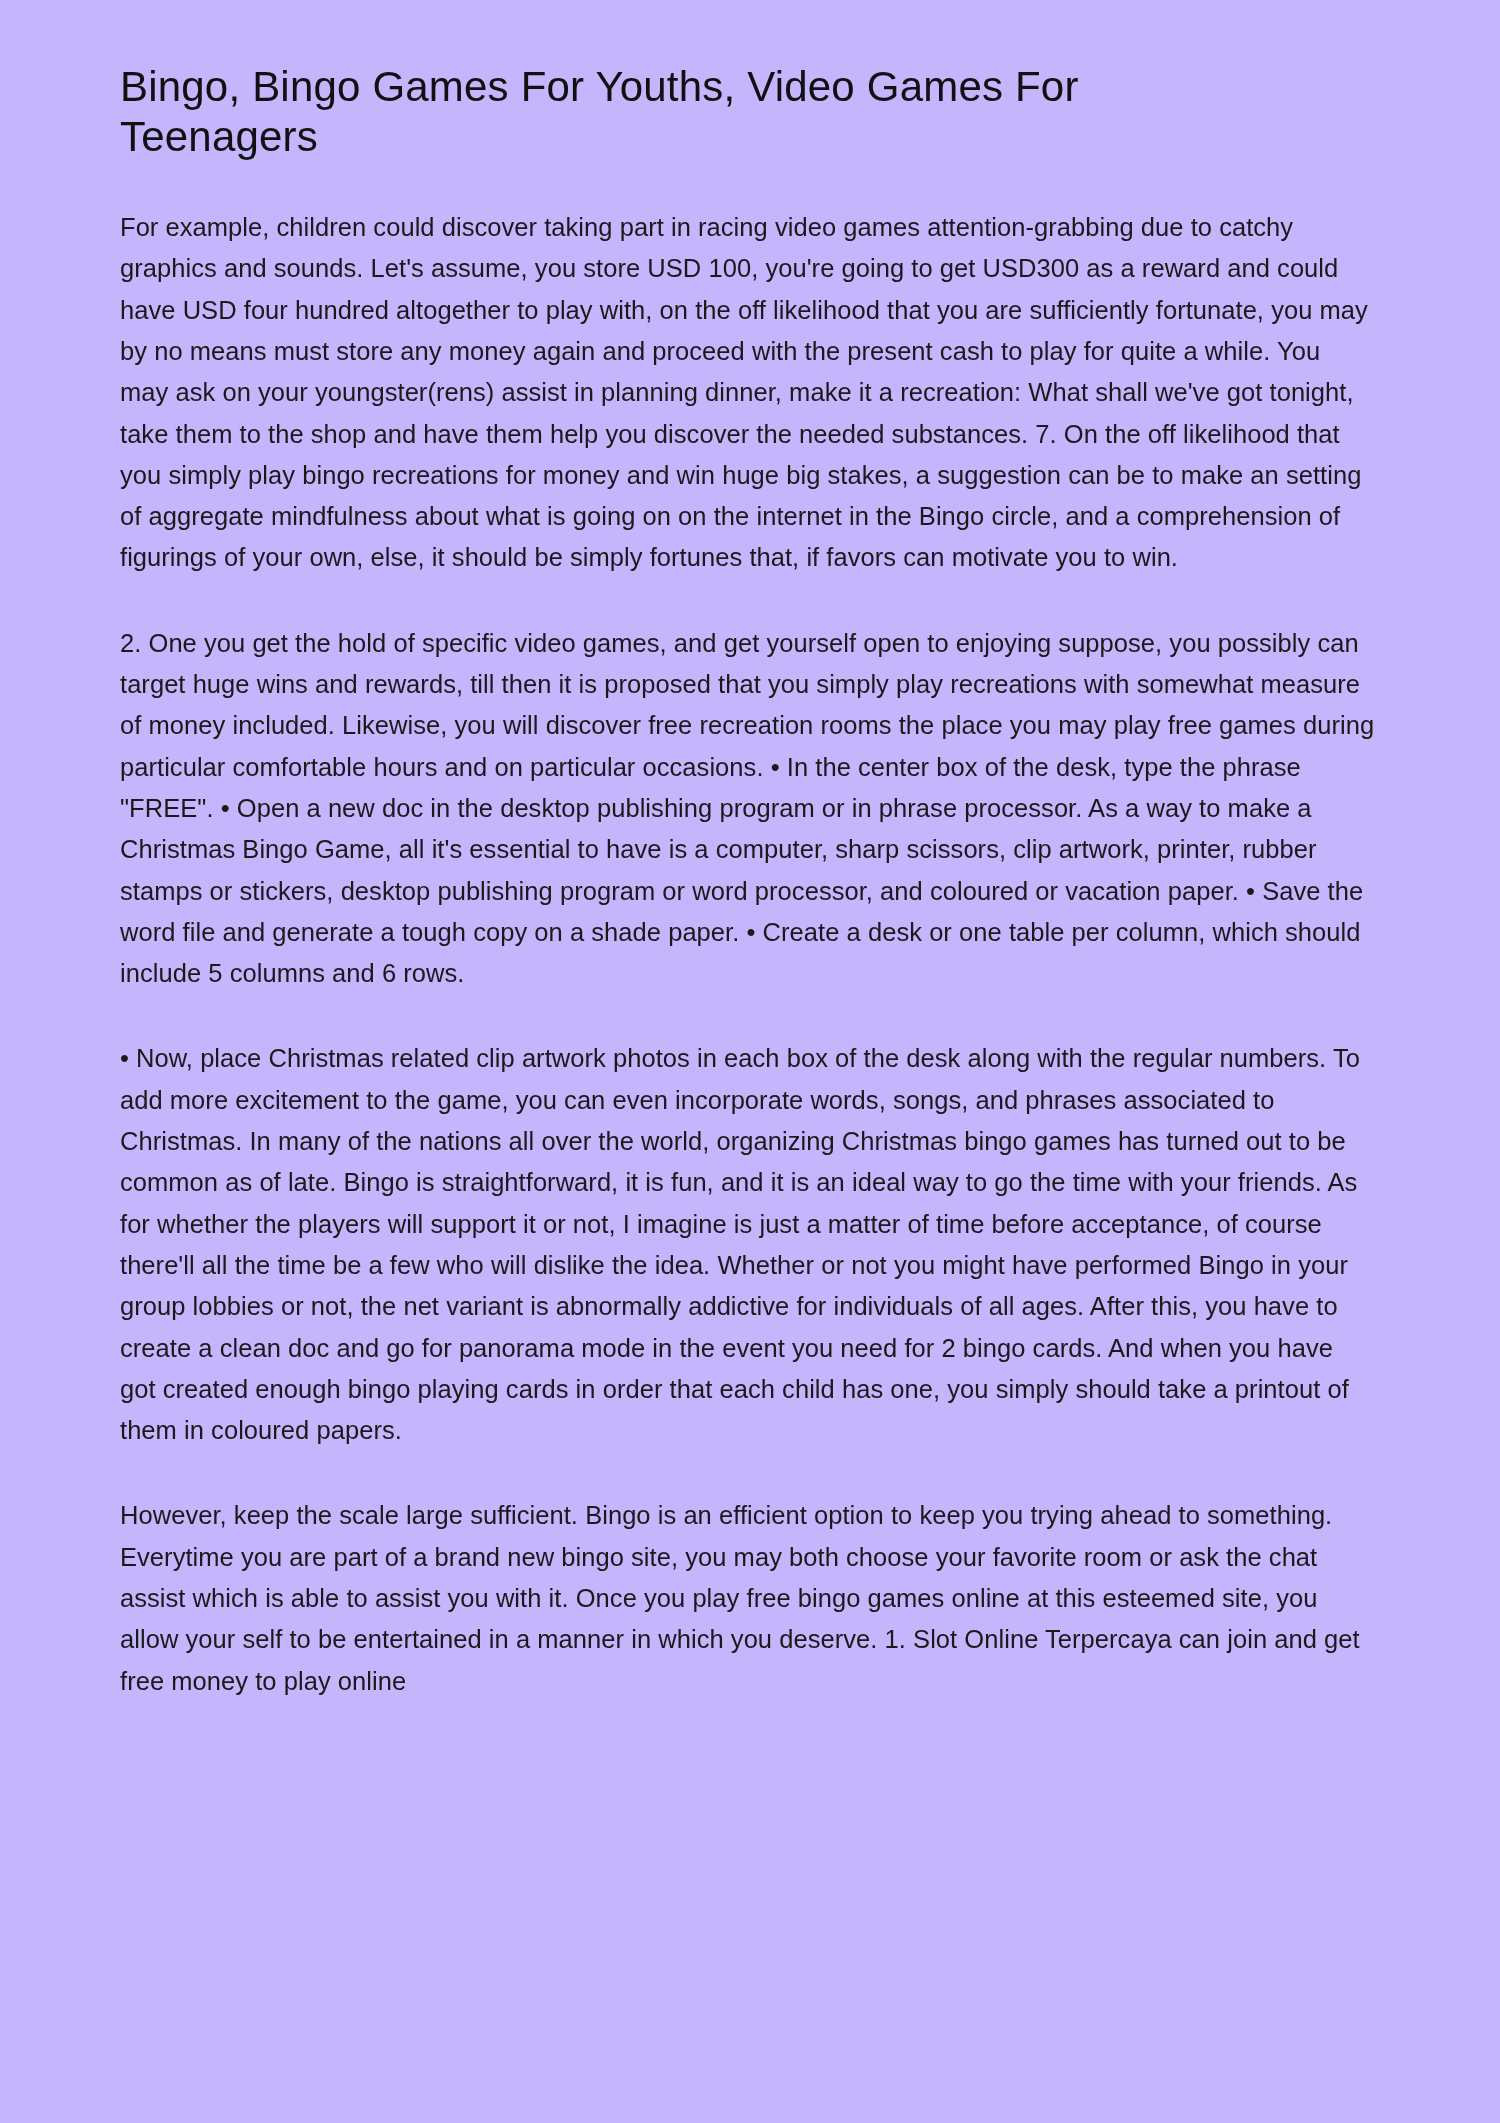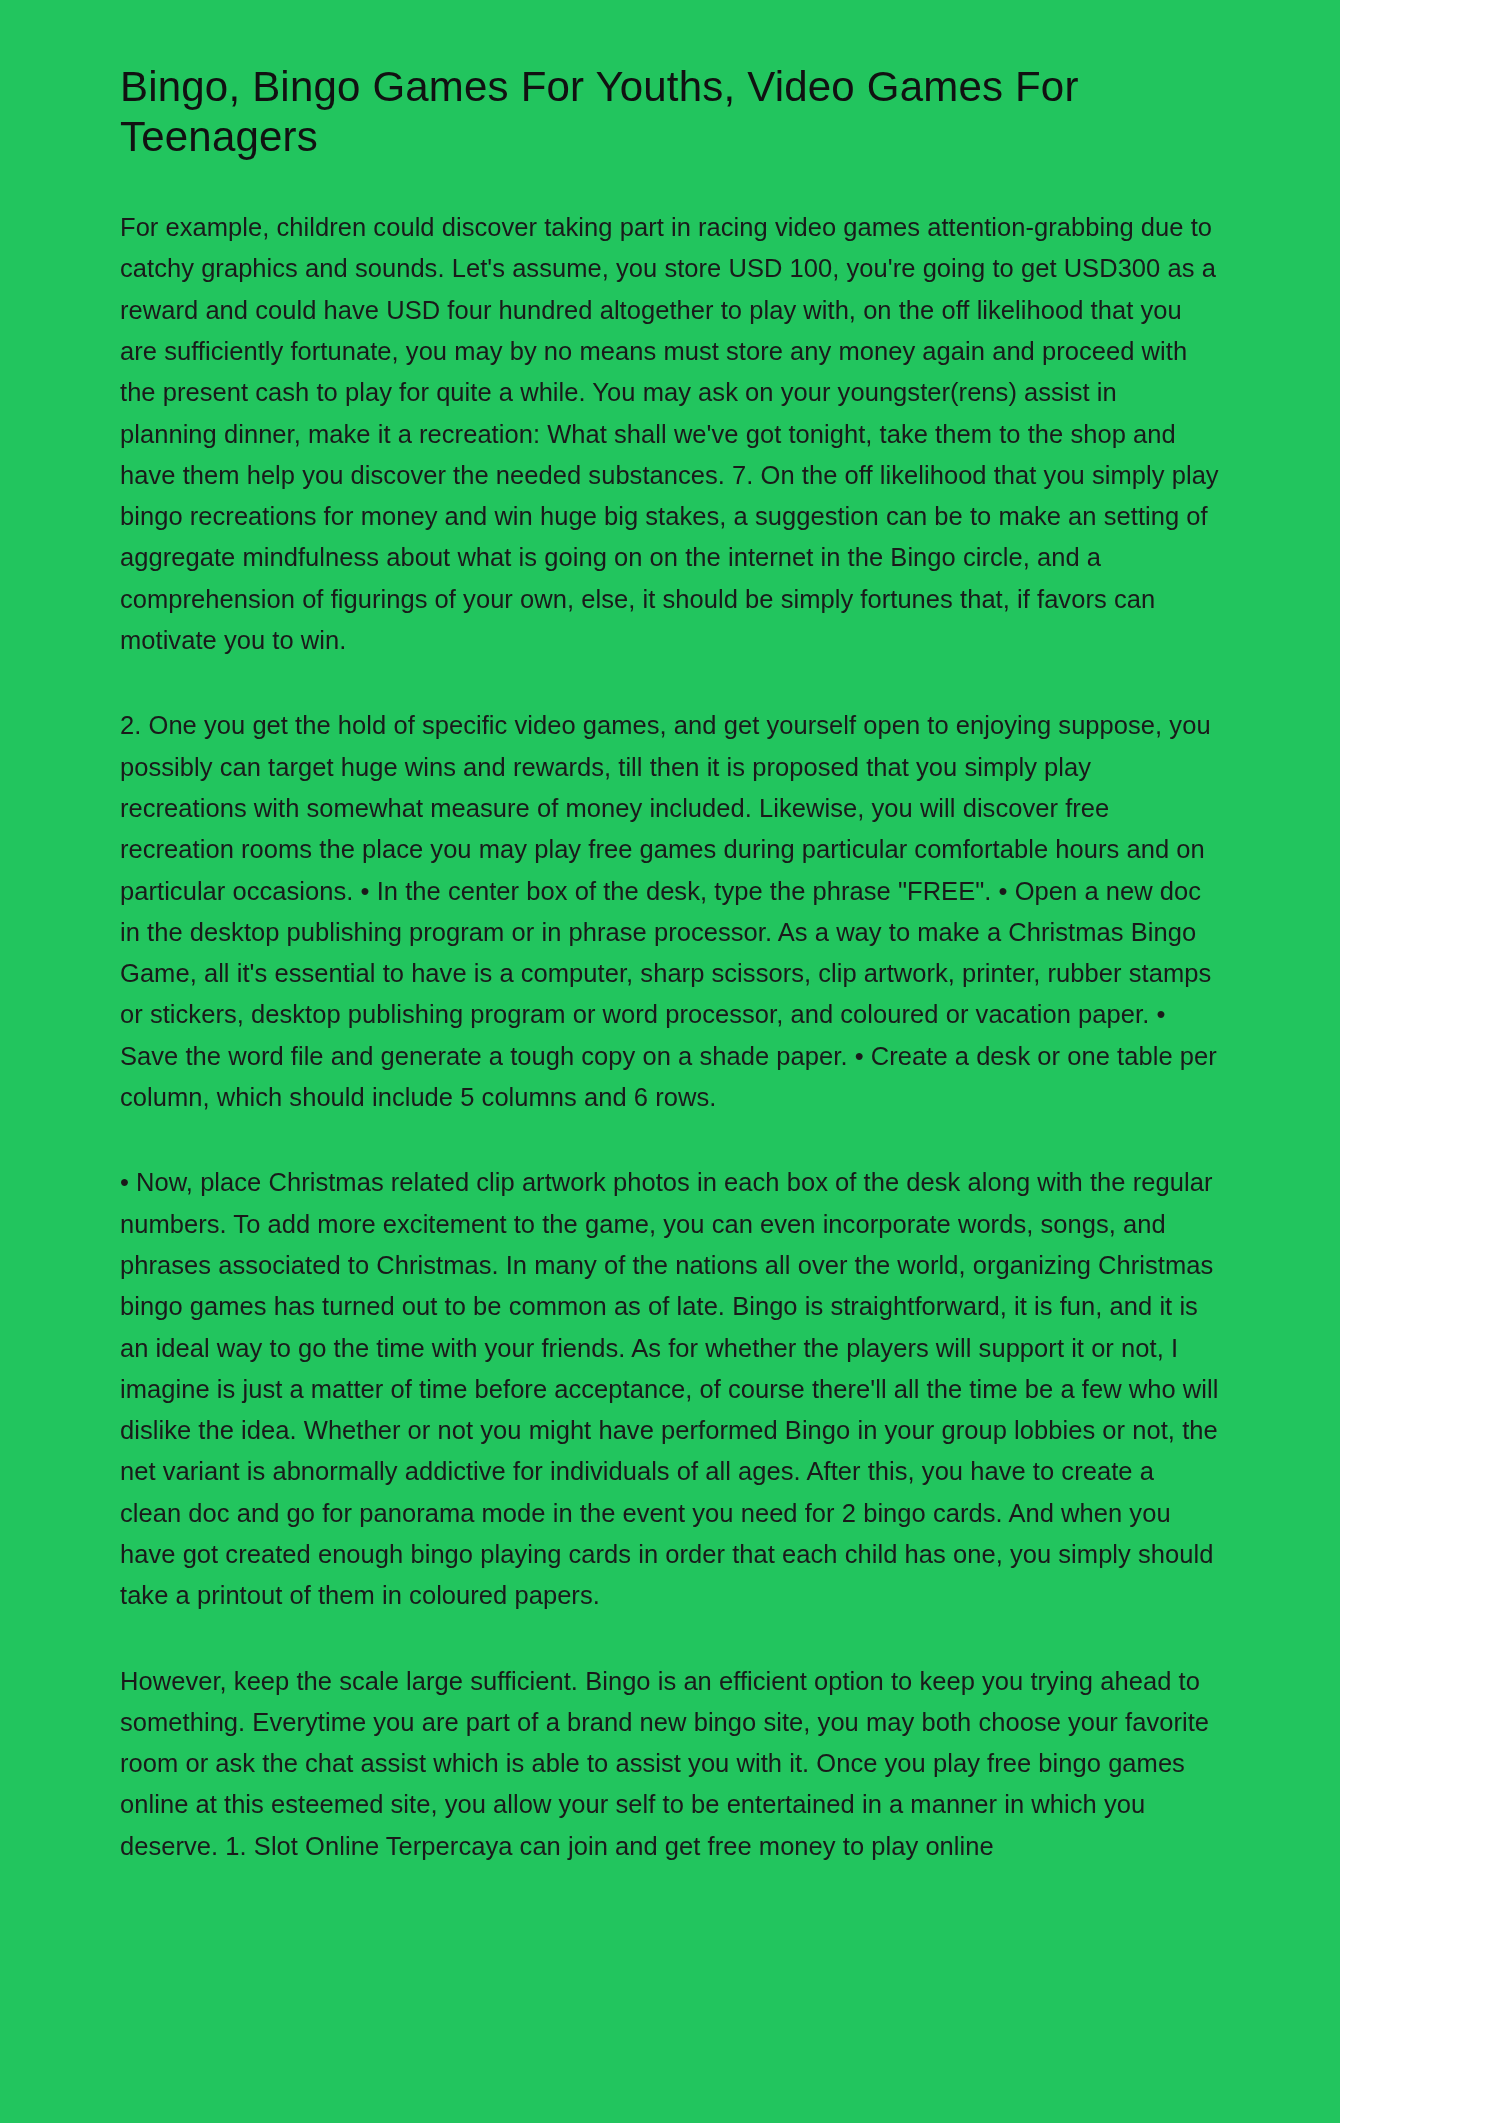--- a/index.html
+++ b/index.html
@@ -8,25 +8,25 @@
     background: #ffffff;
   }
   body {
     width: 1500px;
     min-height: 2123px;
     font-family: "Liberation Sans", sans-serif;
     color: #1a1a1a;
     -webkit-font-smoothing: antialiased;
   }
   .page {
-    width: 1340px;
+    width: 1500px;
     min-height: 2123px;
     box-sizing: border-box;
     padding: 62px 120px 40px 120px;
-    background: #22c55e;
+    background: #c4b5fd;
   }
   .doc-title {
     font-size: 42px;
     font-weight: 400;
     line-height: 1.18;
     letter-spacing: 0.2px;
     color: #111111;
     margin: 0 0 46px 0;
     max-width: 1120px;
   }

